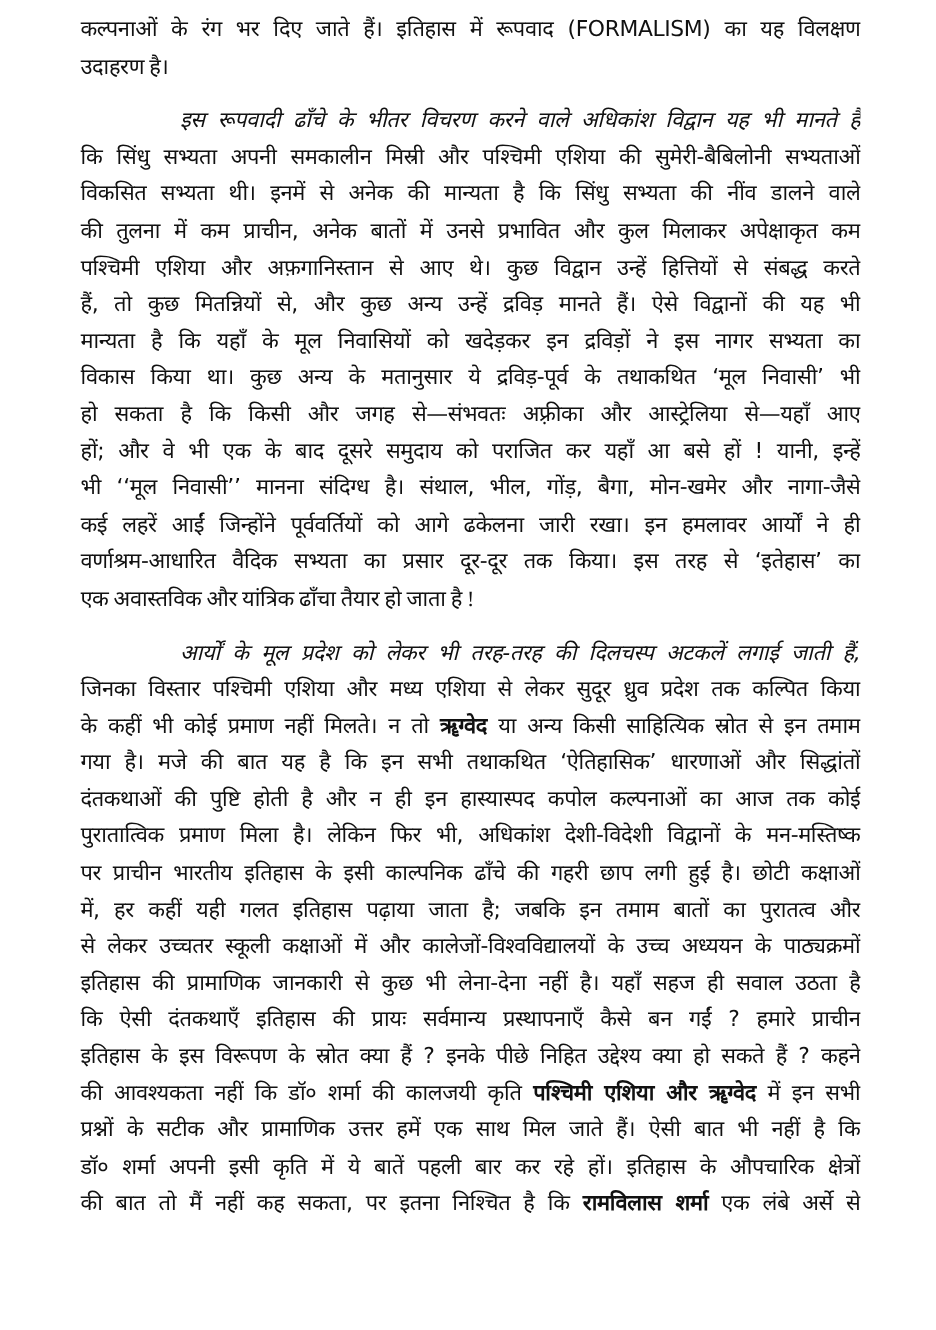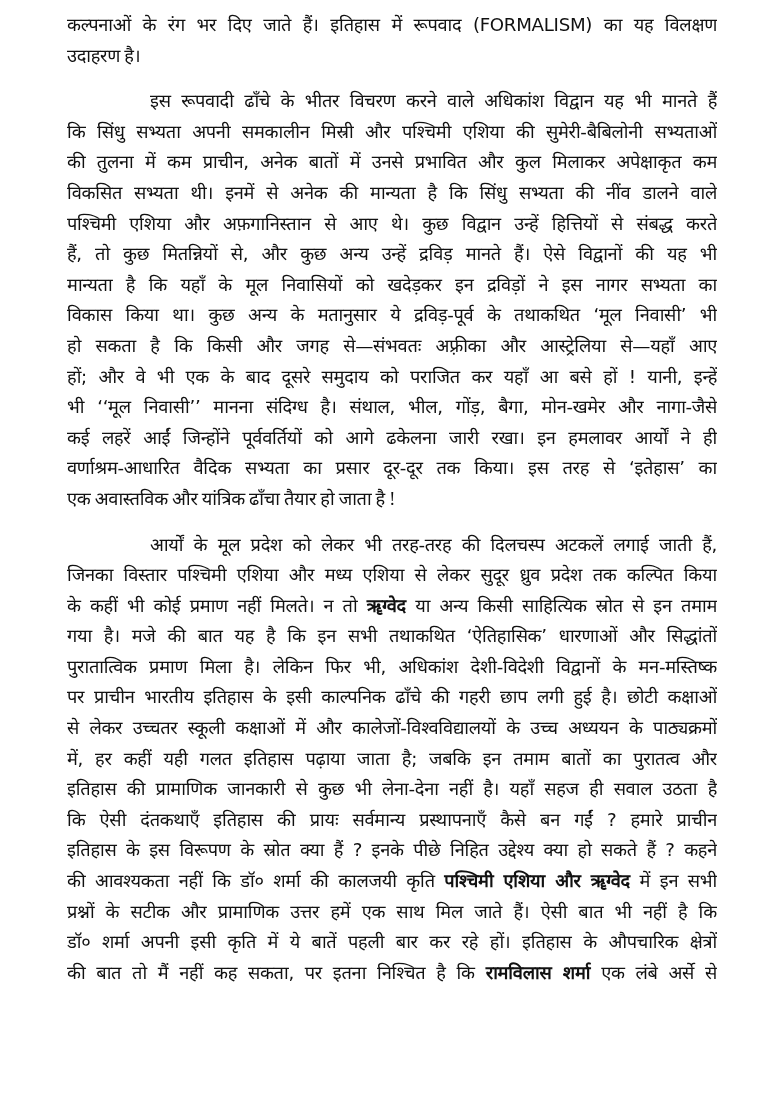--- a/index.html
+++ b/index.html
@@ -16,59 +16,60 @@
   }
   .line {
     height: 30.6px;
     line-height: 30.6px;
     white-space: nowrap;
     text-align: justify;
     text-align-last: justify;
     overflow: hidden;
   }
   .line.last { text-align-last: left; font-family: Liberation Serif, serif; }
-  .line.indent { padding-left: 83px; }
+  .line.indent { padding-left: 83px; font-style: italic; }
   .gap { height: 15px; }
   b { font-weight: bold; }
 </style>
 </head>
 <body>
 
 <div class="page" id="page">
     <div>
       <div class="line">कल्पनाओं के रंग भर दिए जाते हैं। इतिहास में रूपवाद (FORMALISM) का यह विलक्षण</div>
       <div class="line last">उदाहरण है।</div>
     </div>
     <div class="gap"></div>
     <div>
       <div class="line indent">इस रूपवादी ढाँचे के भीतर विचरण करने वाले अधिकांश विद्वान यह भी मानते हैं</div>
       <div class="line">कि सिंधु सभ्यता अपनी समकालीन मिस्री और पश्चिमी एशिया की सुमेरी-बैबिलोनी सभ्यताओं</div>
+      <div class="line">विकसित सभ्यता थी। इनमें से अनेक की मान्यता है कि सिंधु सभ्यता की नींव डालने वाले</div>
       <div class="line">की तुलना में कम प्राचीन, अनेक बातों में उनसे प्रभावित और कुल मिलाकर अपेक्षाकृत कम</div>
-      <div class="line">विकसित सभ्यता थी। इनमें से अनेक की मान्यता है कि सिंधु सभ्यता की नींव डालने वाले</div>
       <div class="line">पश्चिमी एशिया और अफ़गानिस्तान से आए थे। कुछ विद्वान उन्हें हित्तियों से संबद्ध करते</div>
       <div class="line">हैं, तो कुछ मितन्नियों से, और कुछ अन्य उन्हें द्रविड़ मानते हैं। ऐसे विद्वानों की यह भी</div>
       <div class="line">मान्यता है कि यहाँ के मूल निवासियों को खदेड़कर इन द्रविड़ों ने इस नागर सभ्यता का</div>
       <div class="line">विकास किया था। कुछ अन्य के मतानुसार ये द्रविड़-पूर्व के तथाकथित ‘मूल निवासी’ भी</div>
       <div class="line">हो सकता है कि किसी और जगह से—संभवतः अफ़्रीका और आस्ट्रेलिया से—यहाँ आए</div>
       <div class="line">हों; और वे भी एक के बाद दूसरे समुदाय को पराजित कर यहाँ आ बसे हों ! यानी, इन्हें</div>
       <div class="line">भी ‘‘मूल निवासी’’ मानना संदिग्ध है। संथाल, भील, गोंड़, बैगा, मोन-खमेर और नागा-जैसे</div>
       <div class="line">कई लहरें आईं जिन्होंने पूर्ववर्तियों को आगे ढकेलना जारी रखा। इन हमलावर आर्यों ने ही</div>
       <div class="line">वर्णाश्रम-आधारित वैदिक सभ्यता का प्रसार दूर-दूर तक किया। इस तरह से ‘इतेहास’ का</div>
       <div class="line last">एक अवास्तविक और यांत्रिक ढाँचा तैयार हो जाता है !</div>
     </div>
     <div class="gap"></div>
     <div>
       <div class="line indent">आर्यों के मूल प्रदेश को लेकर भी तरह-तरह की दिलचस्प अटकलें लगाई जाती हैं,</div>
       <div class="line">जिनका विस्तार पश्चिमी एशिया और मध्य एशिया से लेकर सुदूर ध्रुव प्रदेश तक कल्पित किया</div>
       <div class="line">के कहीं भी कोई प्रमाण नहीं मिलते। न तो <b>ॠग्वेद</b> या अन्य किसी साहित्यिक स्रोत से इन तमाम</div>
       <div class="line">गया है। मजे की बात यह है कि इन सभी तथाकथित ‘ऐतिहासिक’ धारणाओं और सिद्धांतों</div>
+      <div class="line">दंतकथाओं की पुष्टि होती है और न ही इन हास्यास्पद कपोल कल्पनाओं का आज तक कोई</div>
       <div class="line">पुरातात्विक प्रमाण मिला है। लेकिन फिर भी, अधिकांश देशी-विदेशी विद्वानों के मन-मस्तिष्क</div>
       <div class="line">पर प्राचीन भारतीय इतिहास के इसी काल्पनिक ढाँचे की गहरी छाप लगी हुई है। छोटी कक्षाओं</div>
+      <div class="line">में, हर कहीं यही गलत इतिहास पढ़ाया जाता है; जबकि इन तमाम बातों का पुरातत्व और</div>
       <div class="line">से लेकर उच्चतर स्कूली कक्षाओं में और कालेजों-विश्वविद्यालयों के उच्च अध्ययन के पाठ्यक्रमों</div>
-      <div class="line">में, हर कहीं यही गलत इतिहास पढ़ाया जाता है; जबकि इन तमाम बातों का पुरातत्व और</div>
       <div class="line">इतिहास की प्रामाणिक जानकारी से कुछ भी लेना-देना नहीं है। यहाँ सहज ही सवाल उठता है</div>
       <div class="line">कि ऐसी दंतकथाएँ इतिहास की प्रायः सर्वमान्य प्रस्थापनाएँ कैसे बन गईं ? हमारे प्राचीन</div>
       <div class="line">इतिहास के इस विरूपण के स्रोत क्या हैं ? इनके पीछे निहित उद्देश्य क्या हो सकते हैं ? कहने</div>
       <div class="line">की आवश्यकता नहीं कि डॉ० शर्मा की कालजयी कृति <b>पश्चिमी एशिया और ॠग्वेद</b> में इन सभी</div>
       <div class="line">प्रश्नों के सटीक और प्रामाणिक उत्तर हमें एक साथ मिल जाते हैं। ऐसी बात भी नहीं है कि</div>
       <div class="line">डॉ० शर्मा अपनी इसी कृति में ये बातें पहली बार कर रहे हों। इतिहास के औपचारिक क्षेत्रों</div>
       <div class="line">की बात तो मैं नहीं कह सकता, पर इतना निश्चित है कि <b>रामविलास शर्मा</b> एक लंबे अर्से से</div>
     </div>
   </div>
 

